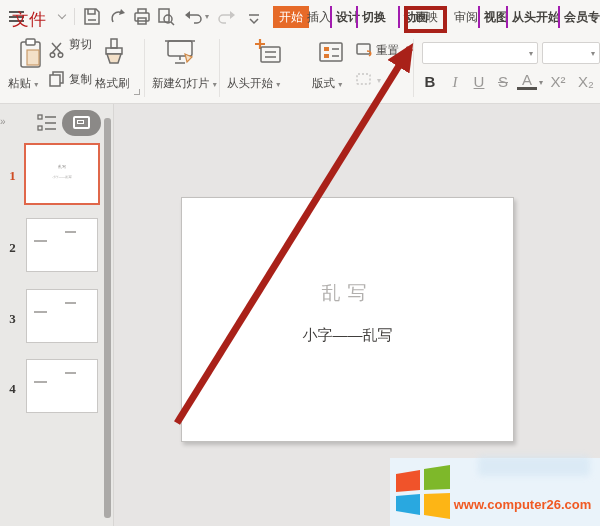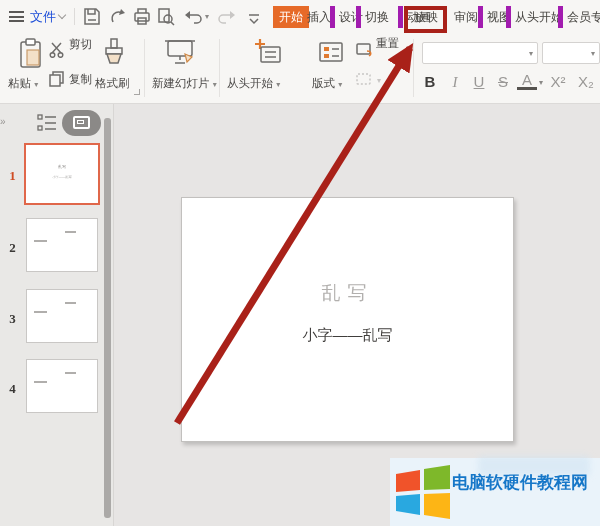--- a/index.html
+++ b/index.html
@@ -4,28 +4,28 @@
 <style>
   * { margin:0; padding:0; box-sizing:border-box; }
   html,body { width:600px; height:526px; }
   body { font-family:"Liberation Sans","DejaVu Sans",sans-serif; }
   #screen { position:relative; width:600px; height:526px; overflow:hidden; background:#e7e5e4; }
 
   
   .titlebar { position:absolute; left:0; top:0; width:600px; height:33px; background:#f7f6f4; }
   .hamburger { position:absolute; left:9px; top:11px; width:15px; height:11px; cursor:pointer; }
   .hamburger i { display:block; height:2px; background:#5a5856; margin-bottom:2.5px; }
-  .file-btn { position:absolute; left:30px; top:8px; font-size:13px; color:#1d4ed8; }
+  .file-btn { position:absolute; left:12px; top:8px; font-size:17px; color:#b91c1c; }
   .chev { display:inline-block; width:6px; height:6px; border-right:1.5px solid #9a9896; border-bottom:1.5px solid #9a9896; transform:rotate(45deg); }
   .file-chev { position:absolute; left:59px; top:12px; }
   .vsep-t { position:absolute; top:8px; width:1px; height:17px; background:#dddbd9; }
   .qicon { position:absolute; top:7px; width:20px; height:19px; }
   .qicon svg { width:100%; height:100%; }
   .tab { position:absolute; top:6px; height:22px; line-height:22px; padding:0 4px; font-size:12px; color:#45433f; white-space:nowrap; }
-  .tab.sep { border-left:5px solid #a21caf; }
+  .tab.sep { border-left:2px solid #a21caf;font-weight:bold; }
   .tab.active { background:#e66a28; color:#fff; border:none; padding:0 6px; }
 
   
   .ribbon { position:absolute; left:0; top:33px; width:600px; height:71px; background:#f7f6f4; border-bottom:1px solid #dcdad8; }
   .ribbon .vsep { position:absolute; top:6px; width:1px; height:58px; background:#e4e2e0; }
   .rlabel { position:absolute; font-size:11.5px; color:#4a4846; white-space:nowrap; }
   .caret { font-size:8px; color:#8a8886; }
   .ricon { position:absolute; }
   .corner-mark { position:absolute; left:134px; top:56px; width:6px; height:6px; border-right:1px solid #a8a6a4; border-bottom:1px solid #a8a6a4; }
   .combo { position:absolute; top:9px; height:22px; background:#fff; border:1px solid #d4d2d0; border-radius:2px; }
@@ -214,21 +214,21 @@
       </svg>
     </div>
     <div class="rlabel" style="left:312px;top:43px"><span>版式</span> <span class="caret">▾</span></div>
 
     <div class="ricon" style="left:355px;top:8px">
       <svg width="18" height="17" viewBox="0 0 18 17">
         <rect class="icon-stroke" x="2" y="3" width="13" height="10" rx="1"></rect>
         <path d="M12 10 c4 0 5 3 2 5" stroke="#e07a30" stroke-width="1.5" fill="none"></path>
       </svg>
     </div>
-    <div class="rlabel" style="left:376px;top:3px">重置</div>
+    <div class="rlabel" style="left:376px;top:10px">重置</div>
     <div class="ricon" style="left:355px;top:38px">
       <svg width="18" height="17" viewBox="0 0 18 17">
         <rect class="icon-stroke-light" x="2" y="3" width="13" height="10" rx="1" stroke-dasharray="2 2"></rect>
       </svg>
     </div>
     <span class="caret" style="position:absolute;left:377px;top:43px;color:#c8c6c4">▾</span>
 
     <div class="vsep" style="left:413px"></div>
 
     <div class="combo" style="left:422px;width:116px">
@@ -300,21 +300,21 @@
   <div class="watermark">
     <div class="ghost"></div>
     <div class="wm-flag">
       <svg width="54" height="58" viewBox="0 0 54 58">
         <path d="M0,11 L24,7 L24,27 L0,29 Z" fill="#f0532a"></path>
         <path d="M28,6 L54,2 L54,26 L28,27 Z" fill="#7eb82a"></path>
         <path d="M0,33 L24,31 L24,52 L0,48 Z" fill="#29a8e0"></path>
         <path d="M28,31 L54,30 L54,56 L28,52 Z" fill="#fdb515"></path>
       </svg>
     </div>
-    <div class="wm-site">电脑软硬件教程网</div>
+    <div class="wm-url">www.computer26.com</div>
   </div>
 
   <div class="anno-box"></div>
   <svg class="anno-arrow" viewBox="0 0 600 526">
     <defs>
       <marker id="ahead" markerUnits="userSpaceOnUse" markerWidth="28" markerHeight="26" refX="22" refY="13" orient="auto">
         <path d="M0,0 L28,13 L0,26 Z" fill="#a92119"></path>
       </marker>
     </defs>
     <line x1="177" y1="423" x2="410" y2="48" stroke="#a92119" stroke-width="7" marker-end="url(#ahead)"></line>

